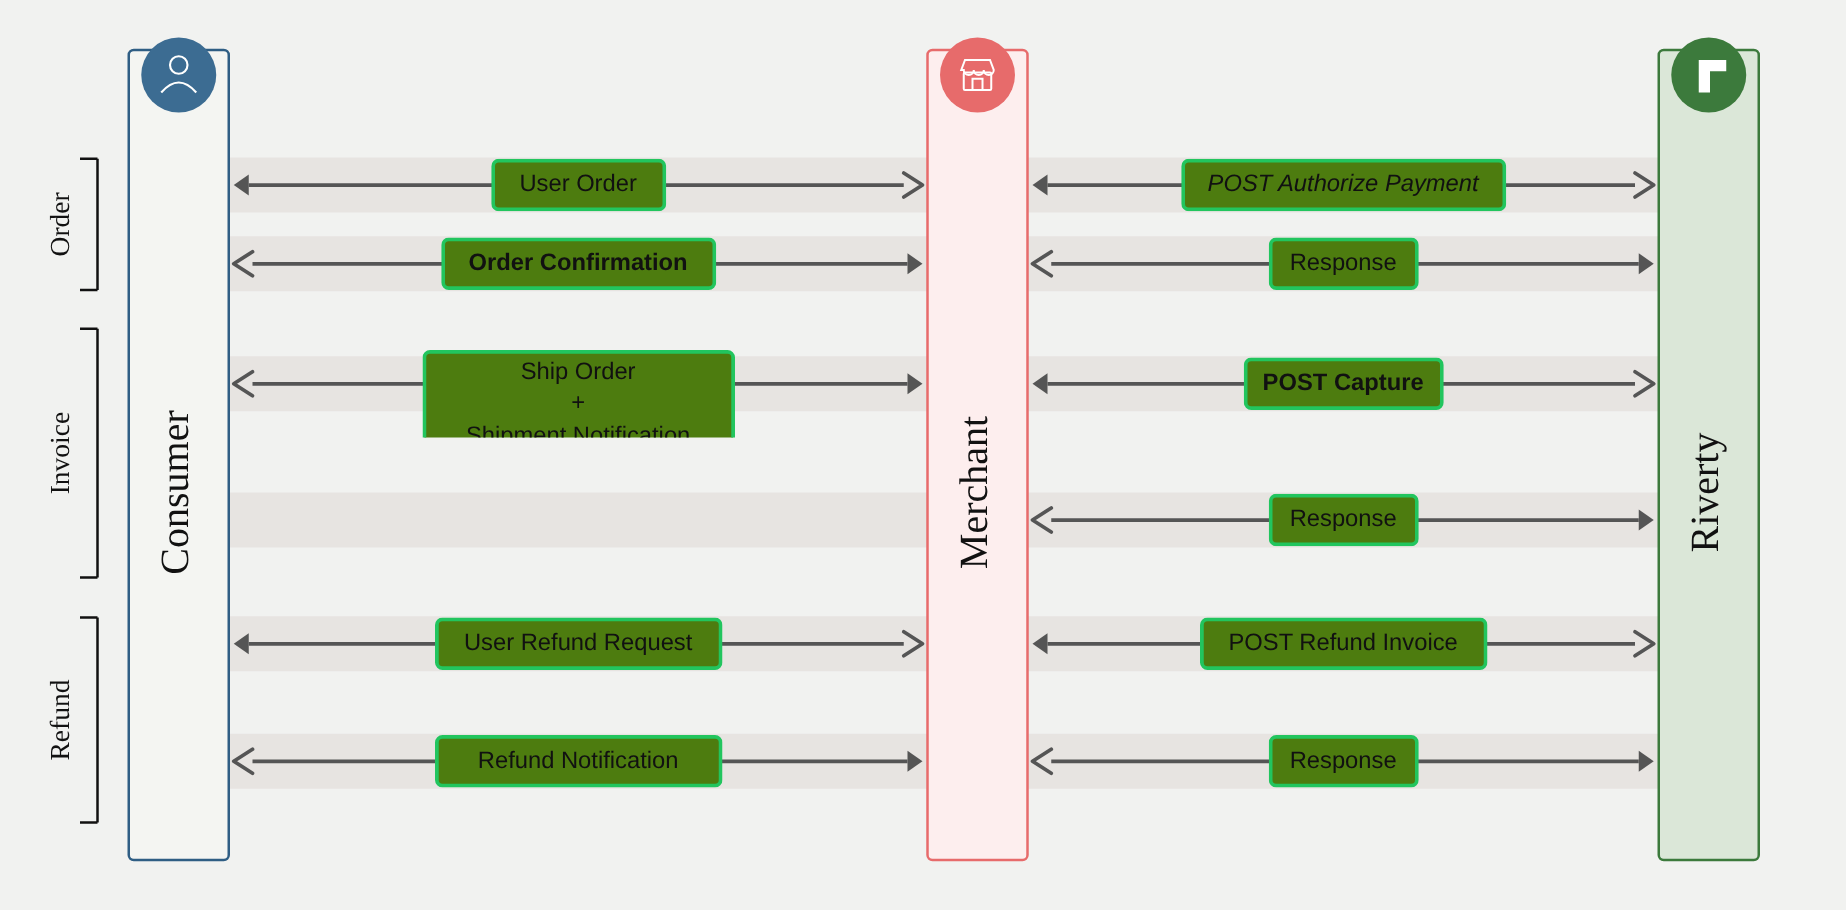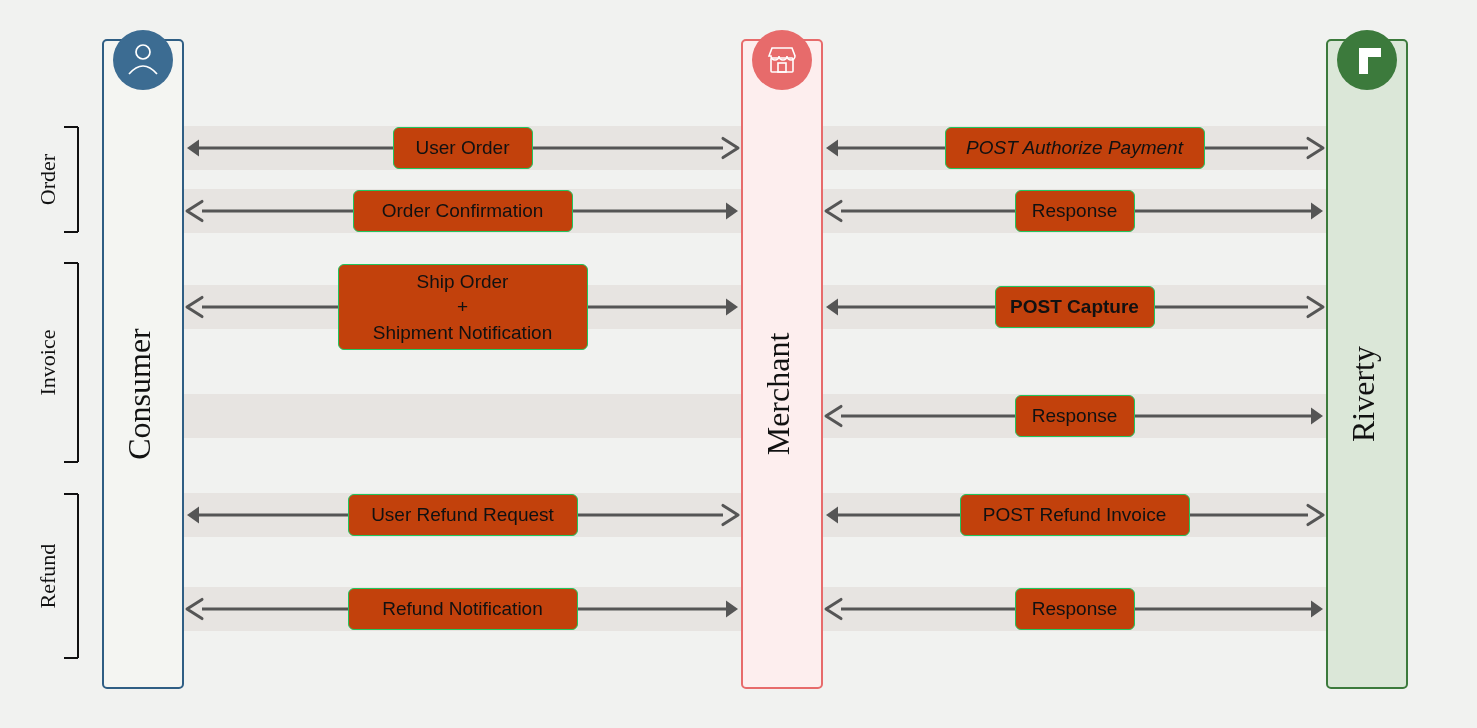--- a/index.html
+++ b/index.html
@@ -1,18 +1,18 @@
 <!DOCTYPE html>
 <html><head>
 <meta charset="utf-8">
 <style>
   html,body{margin:0;padding:0;background:#f1f2f0;font-family:Georgia, 'Times New Roman', serif;color:#111;}
   #wrap{position:relative;width:1477px;height:728px;}
   svg{position:absolute;inset:0;}
-  .label-box{background:#c2410c;border:1px solid #22c55e;border-radius:6px;padding:8px 18px;text-align:center;font-size:19px;line-height:1.35;white-space:pre;box-sizing:border-box;font-family:Arial,Helvetica,sans-serif;}
+  .label-box{background:#4d7c0f;border:3px solid #22c55e;border-radius:6px;padding:8px 18px;text-align:center;font-size:19px;line-height:1.35;white-space:pre;box-sizing:border-box;font-family:Arial,Helvetica,sans-serif;}
 </style>
 </head>
 <body>
 <div id="wrap">
 
 <svg id="svg" width="1477" height="728" viewBox="0 0 1477 728">
       <rect x="183" y="126" width="1144" height="44" fill="#e7e4e1"></rect>
       <rect x="183" y="189" width="1144" height="44" fill="#e7e4e1"></rect>
       <rect x="183" y="285" width="1144" height="44" fill="#e7e4e1"></rect>
       <rect x="183" y="394" width="1144" height="44" fill="#e7e4e1"></rect>
@@ -40,33 +40,33 @@
         <polygon points="826,148 838,139.6 838,156.4" fill="#555"></polygon>
         <line x1="838" y1="148" x2="1308" y2="148" stroke="#555" stroke-width="3"></line>
         <polyline points="1308,138.4 1323,148 1308,157.6" fill="none" stroke="#555" stroke-width="3" stroke-linecap="round" stroke-linejoin="round"></polyline>
       </g>
       <foreignObject x="944.5" y="127" width="260" height="42"><div xmlns="http://www.w3.org/1999/xhtml" class="label-box" style="height: 100%; display: flex; align-items: center; justify-content: center; font-style: italic;">POST Authorize Payment</div></foreignObject>
       <g>
         <polygon points="738,211 726,202.6 726,219.4" fill="#555"></polygon>
         <line x1="726" y1="211" x2="202" y2="211" stroke="#555" stroke-width="3"></line>
         <polyline points="202,201.4 187,211 202,220.6" fill="none" stroke="#555" stroke-width="3" stroke-linecap="round" stroke-linejoin="round"></polyline>
       </g>
-      <foreignObject x="352.5" y="190" width="220" height="42"><div xmlns="http://www.w3.org/1999/xhtml" class="label-box" style="height: 100%; display: flex; align-items: center; justify-content: center;">Order Confirmation</div></foreignObject>
+      <foreignObject x="352.5" y="190" width="220" height="42"><div xmlns="http://www.w3.org/1999/xhtml" class="label-box" style="height: 100%; display: flex; align-items: center; justify-content: center; font-weight: bold;">Order Confirmation</div></foreignObject>
       <g>
         <polygon points="1323,211 1311,202.6 1311,219.4" fill="#555"></polygon>
         <line x1="1311" y1="211" x2="841" y2="211" stroke="#555" stroke-width="3"></line>
         <polyline points="841,201.4 826,211 841,220.6" fill="none" stroke="#555" stroke-width="3" stroke-linecap="round" stroke-linejoin="round"></polyline>
       </g>
       <foreignObject x="1014.5" y="190" width="120" height="42"><div xmlns="http://www.w3.org/1999/xhtml" class="label-box" style="height: 100%; display: flex; align-items: center; justify-content: center;">Response</div></foreignObject>
       <g>
         <polygon points="738,307 726,298.6 726,315.4" fill="#555"></polygon>
         <line x1="726" y1="307" x2="202" y2="307" stroke="#555" stroke-width="3"></line>
         <polyline points="202,297.4 187,307 202,316.6" fill="none" stroke="#555" stroke-width="3" stroke-linecap="round" stroke-linejoin="round"></polyline>
       </g>
-      <foreignObject x="337.5" y="264" width="250" height="86"><div xmlns="http://www.w3.org/1999/xhtml" class="label-box" style="height: 100%; display: flex; align-items: center; justify-content: center;">Ship Order
+      <foreignObject x="337.5" y="264" width="250" height="86"><div xmlns="http://www.w3.org/1999/xhtml" class="label-box" style="height: 100%; display: flex; align-items: center; justify-content: center; margin-top: 16px;">Ship Order
 +
 Shipment Notification</div></foreignObject>
       <g>
         <polygon points="826,307 838,298.6 838,315.4" fill="#555"></polygon>
         <line x1="838" y1="307" x2="1308" y2="307" stroke="#555" stroke-width="3"></line>
         <polyline points="1308,297.4 1323,307 1308,316.6" fill="none" stroke="#555" stroke-width="3" stroke-linecap="round" stroke-linejoin="round"></polyline>
       </g>
       <foreignObject x="994.5" y="286" width="160" height="42"><div xmlns="http://www.w3.org/1999/xhtml" class="label-box" style="height: 100%; display: flex; align-items: center; justify-content: center; font-weight: bold;">POST Capture</div></foreignObject>
       <g>
         <polygon points="1323,416 1311,407.6 1311,424.4" fill="#555"></polygon>

